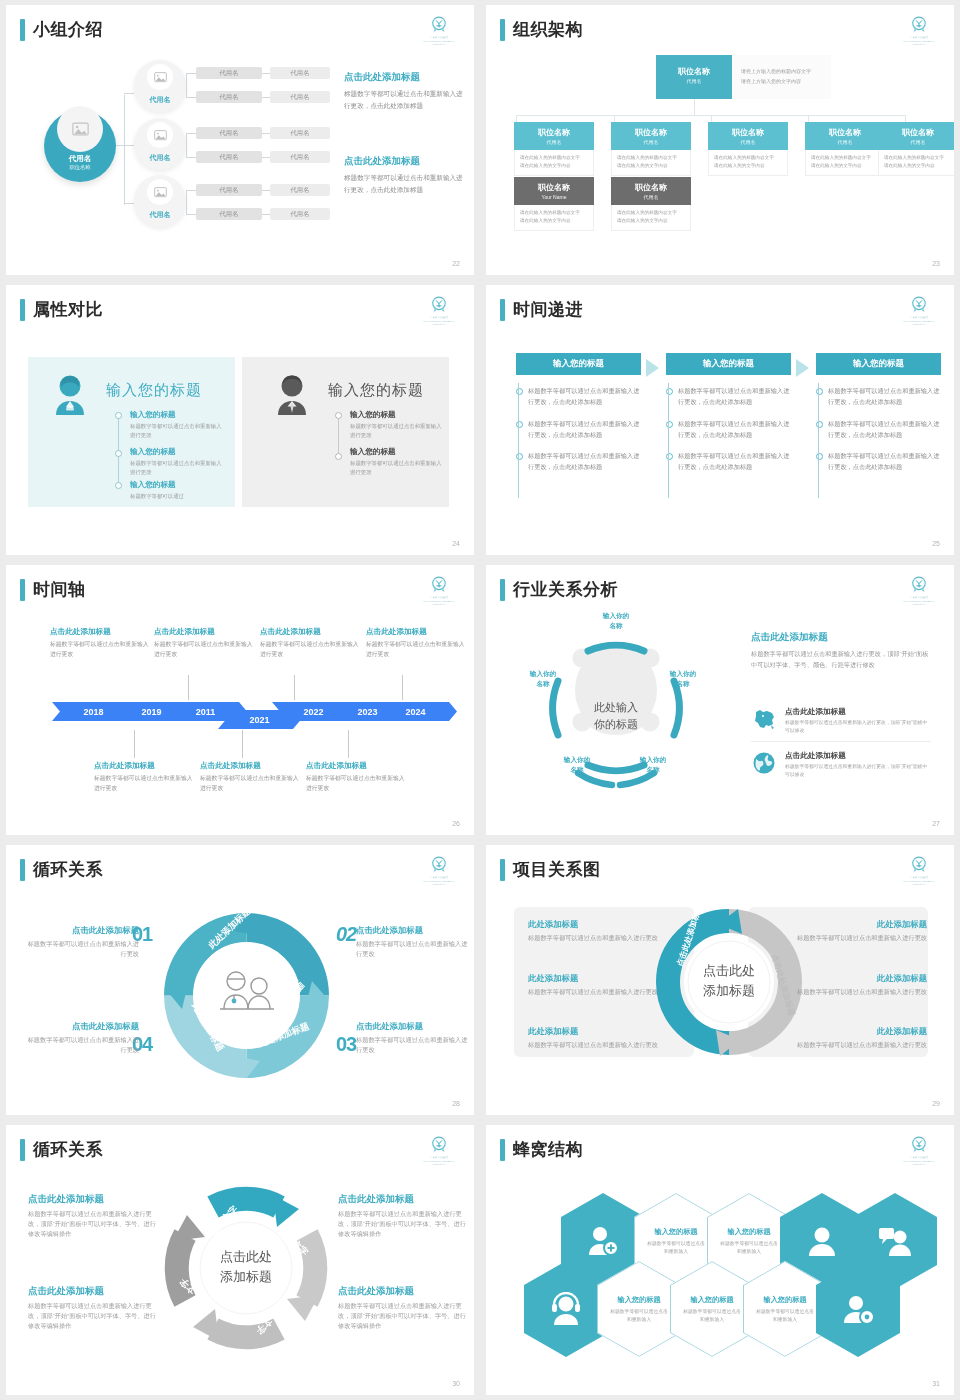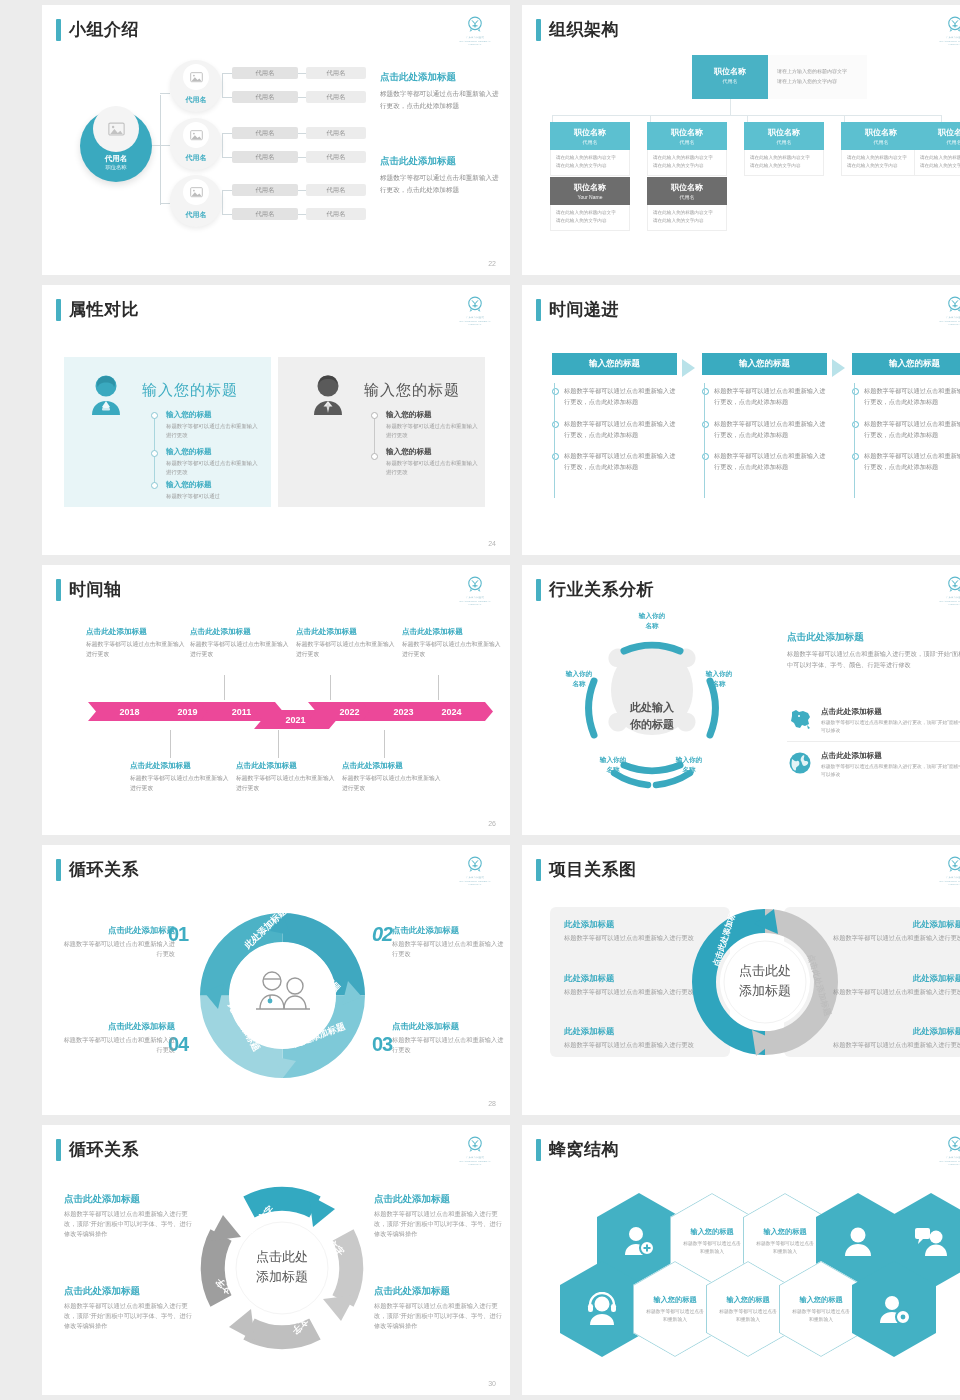--- a/index.html
+++ b/index.html
@@ -3,21 +3,21 @@
 <meta charset="utf-8">
 <style>
   * { box-sizing: border-box; margin:0; padding:0; }
   html,body { background:#ececec; }
   body {
     width:960px; height:1400px;
     font-family:"Liberation Sans","DejaVu Sans",sans-serif;
     color:#4a4a4a;
     overflow:hidden;
   }
-  .deck { display:grid; grid-template-columns:480px 480px; grid-template-rows:repeat(5,280px);padding-left:36px; }
+  .deck { display:grid; grid-template-columns:480px 480px; grid-template-rows:repeat(5,280px); }
   .cell { padding:5px 6px; }
   .slide {
     position:relative; width:100%; height:100%;
     background:#fff; overflow:hidden;
   }
   
   .shead { position:absolute; top:14px; left:14px; display:flex; align-items:center; }
   .sbar { width:5px; height:22px; background:#46b0c3; margin-right:8px; border-radius:1px;}
   .stitle { font-size:17px; font-weight:bold; color:#2b2b2b; letter-spacing:0.5px; line-height:22px;}
   .logo { position:absolute; top:10px; right:14px; width:42px; height:32px; text-align:center;}
@@ -73,21 +73,21 @@
   .s25bar{height:22px;background:#3aabc0;color:#fff;font-size:8.5px;font-weight:bold;
     display:flex;align-items:center;justify-content:center;}
   .s25arrow{position:absolute;top:74px;width:0;height:0;border-top:9px solid transparent;
     border-bottom:9px solid transparent;border-left:13px solid #b9e2e9;}
   .s25li{position:relative;padding-left:12px;margin-top:11px;font-size:6.2px;color:#8b8b8b;line-height:1.75;}
   .s25li:before{content:"";position:absolute;left:0;top:2px;width:5px;height:5px;border-radius:50%;
     border:1px solid #5cbcd0;background:#fff;}
   .s25rail{position:absolute;width:1px;background:#9fd4de;top:98px;height:115px;}
 
   
-  .chev{position:absolute;height:19px;background:#ec4899;color:#fff;font-size:9px;font-weight:bold;
+  .chev{position:absolute;height:19px;background:#3b82f6;color:#fff;font-size:9px;font-weight:bold;
     display:flex;align-items:center;justify-content:center;
     clip-path:polygon(0 0, calc(100% - 8px) 0, 100% 50%, calc(100% - 8px) 100%, 0 100%, 8px 50%);}
   .tmtxt{position:absolute;width:100px;}
   .tmtxt h4{font-size:7.6px;color:#3fadc2;font-weight:bold;margin-bottom:3px;}
   .tmtxt p{font-size:5.8px;color:#949494;line-height:1.65;}
   .tmstem{position:absolute;width:1px;background:#c9c9c9;}
 
   
   .gearwrap{position:absolute;left:30px;top:48px;width:200px;height:190px;}
   .gearlabel{position:absolute;text-align:center;font-size:6.6px;font-weight:bold;color:#3fadc2;line-height:1.45;}
@@ -561,21 +561,21 @@
     <div class="gearlabel" style="left:60px;top:-2px;width:80px;white-space:pre-line;">输入你的
 名称</div>
     <div class="gearlabel" style="left:136px;top:56px;width:62px;white-space:pre-line;">输入你的
 名称</div>
     <div class="gearlabel" style="left:104px;top:142px;width:66px;white-space:pre-line;">输入你的
 名称</div>
     <div class="gearlabel" style="left:28px;top:142px;width:66px;white-space:pre-line;">输入你的
 名称</div>
     <div class="gearlabel" style="left:-4px;top:56px;width:62px;white-space:pre-line;">输入你的
 名称</div>
-    <div class="gearcenter" style="white-space:pre-line;font-weight:bold;">此处输入
+    <div class="gearcenter" style="white-space:pre-line;">此处输入
 你的标题</div>
   </div>
 
   <div class="s27r" style="top:66px;width:180px;">
     <h4>点击此处添加标题</h4>
     <p>标题数字等都可以通过点击和重新输入进行更改，顶部“开始”面板中可以对字体、字号、颜色、行距等进行修改</p>
   </div>
 
   <div class="s27row" style="top:142px;">
     <div>

